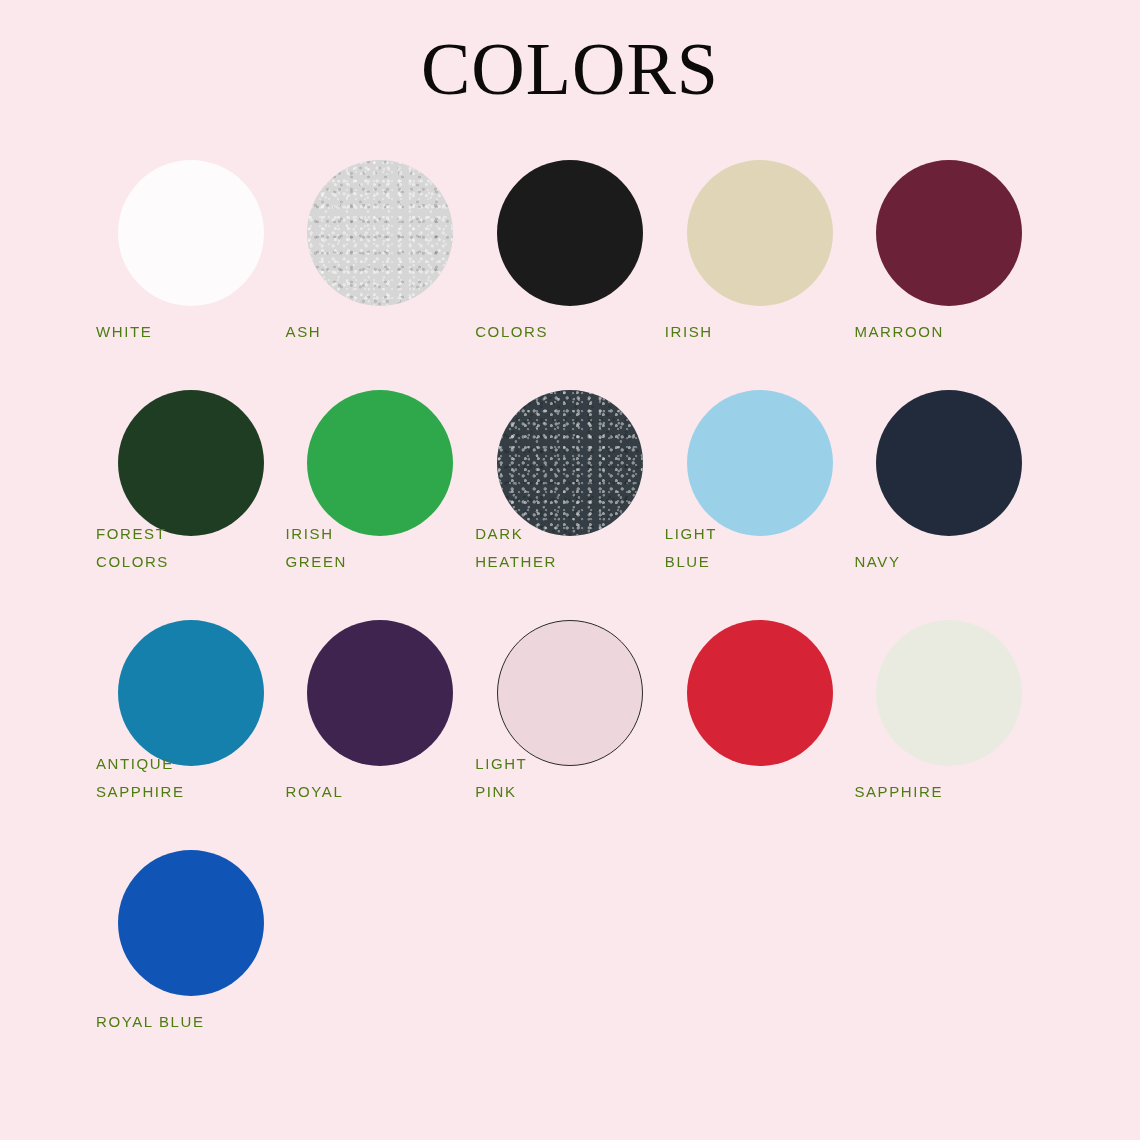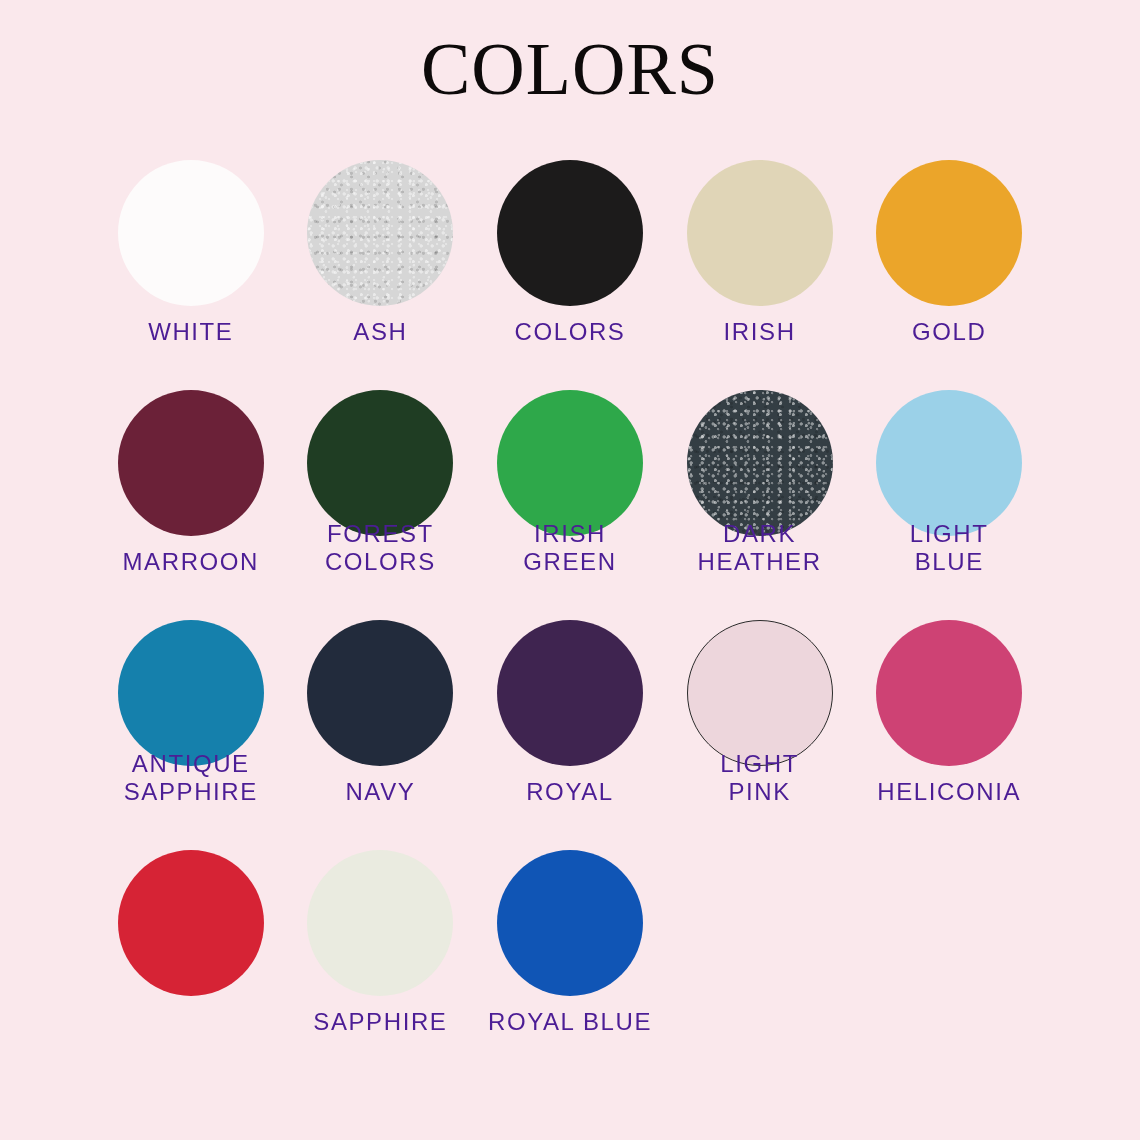--- a/index.html
+++ b/index.html
@@ -87,26 +87,26 @@
       radial-gradient(circle at 46% 35%, rgba(255,255,255,.38) 0 1px, transparent 1.5px),
       radial-gradient(circle at 90% 68%, rgba(255,255,255,.4) 0 1.1px, transparent 1.7px);
     background-size: 13px 11px, 17px 15px, 11px 13px, 19px 17px, 15px 12px, 12px 16px, 9px 9px, 21px 14px;
     opacity: .9;
   }
   .label {
     position: absolute;
     top: 158px;
     left: 0;
     width: 100%;
-    text-align: center;
+    text-align: left;
     font-family: "Liberation Sans", sans-serif;
-    font-size: 24px;
+    font-size: 15px;
     line-height: 28px;
     letter-spacing: 1.6px;
-    color: #4c1d95;
+    color: #4d7c0f;
     white-space: pre-line;
   }
   .label.two-line {
     top: 130px;
   }
 </style>
 </head>
 <body>
 
 <div id="page">
@@ -133,26 +133,20 @@
         <div class="label">COLORS</div>
       </div>
       <div class="cell">
         <div class="swatch-wrap">
           <div class="swatch" style="background-color: rgb(224, 213, 183);"></div>
         </div>
         <div class="label">IRISH</div>
       </div>
       <div class="cell">
         <div class="swatch-wrap">
-          <div class="swatch" style="background-color: rgb(235, 165, 42);"></div>
-        </div>
-        <div class="label">GOLD</div>
-      </div>
-      <div class="cell">
-        <div class="swatch-wrap">
           <div class="swatch" style="background-color: rgb(107, 33, 56);"></div>
         </div>
         <div class="label">MARROON</div>
       </div>
       <div class="cell">
         <div class="swatch-wrap">
           <div class="swatch" style="background-color: rgb(31, 61, 35);"></div>
         </div>
         <div class="label two-line">FOREST
 COLORS</div>
@@ -173,52 +167,46 @@
       </div>
       <div class="cell">
         <div class="swatch-wrap">
           <div class="swatch" style="background-color: rgb(155, 209, 232);"></div>
         </div>
         <div class="label two-line">LIGHT
 BLUE</div>
       </div>
       <div class="cell">
         <div class="swatch-wrap">
+          <div class="swatch" style="background-color: rgb(34, 43, 60);"></div>
+        </div>
+        <div class="label">NAVY</div>
+      </div>
+      <div class="cell">
+        <div class="swatch-wrap">
           <div class="swatch" style="background-color: rgb(21, 128, 172);"></div>
         </div>
         <div class="label two-line">ANTIQUE
 SAPPHIRE</div>
       </div>
       <div class="cell">
         <div class="swatch-wrap">
-          <div class="swatch" style="background-color: rgb(34, 43, 60);"></div>
-        </div>
-        <div class="label">NAVY</div>
-      </div>
-      <div class="cell">
-        <div class="swatch-wrap">
           <div class="swatch" style="background-color: rgb(63, 36, 80);"></div>
         </div>
         <div class="label">ROYAL</div>
       </div>
       <div class="cell">
         <div class="swatch-wrap">
           <div class="swatch outlined" style="background-color: rgb(237, 214, 220);"></div>
         </div>
         <div class="label two-line">LIGHT
 PINK</div>
       </div>
       <div class="cell">
         <div class="swatch-wrap">
-          <div class="swatch" style="background-color: rgb(206, 66, 116);"></div>
-        </div>
-        <div class="label">HELICONIA</div>
-      </div>
-      <div class="cell">
-        <div class="swatch-wrap">
           <div class="swatch" style="background-color: rgb(214, 35, 53);"></div>
         </div>
       </div>
       <div class="cell">
         <div class="swatch-wrap">
           <div class="swatch" style="background-color: rgb(234, 235, 224);"></div>
         </div>
         <div class="label">SAPPHIRE</div>
       </div>
       <div class="cell">

